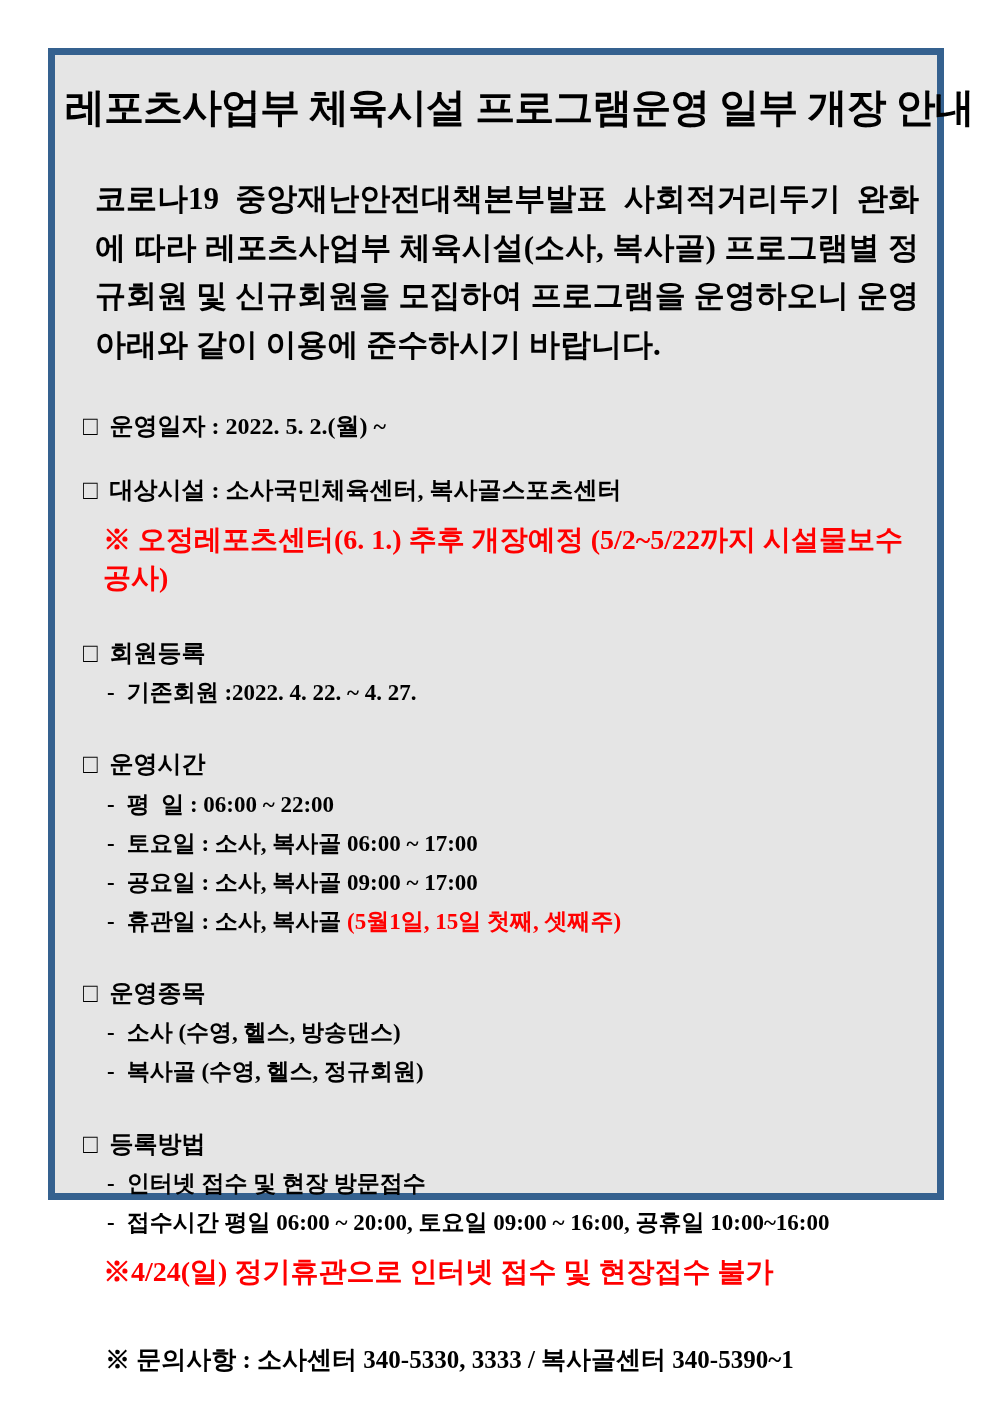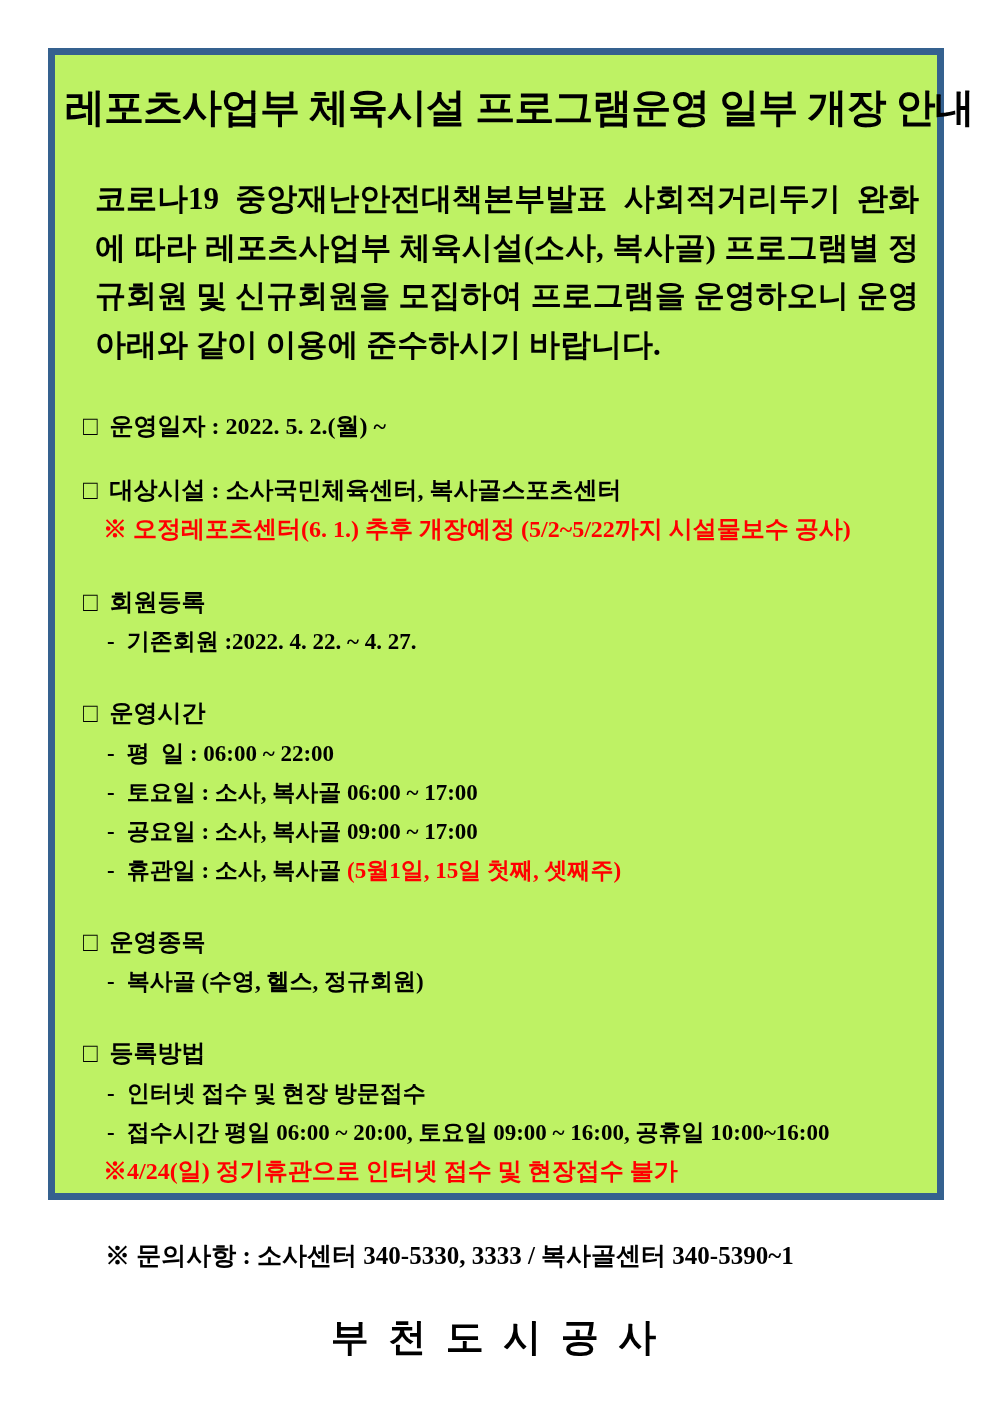--- a/index.html
+++ b/index.html
@@ -17,21 +17,21 @@
     overflow: hidden;
   }
   .doc-frame {
     position: absolute;
     left: 48px;
     top: 48px;
     width: 896px;
     height: 1152px;
     box-sizing: border-box;
     border: 7px solid #35618F;
-    background: #bef264;
+    background: #e5e5e5;
     padding: 16px 10px 0 10px;
   }
   [data-bind] { white-space: pre-wrap; }
   .title {
     margin-top: 12px;
     text-align: center;
     font-family: "Liberation Sans", sans-serif;
     font-weight: bold;
     font-size: 40px;
     letter-spacing: -1px;
@@ -64,22 +64,22 @@
     padding-left: 42px;
     margin-top: 8px;
     font-size: 23px;
     font-weight: bold;
     line-height: 1.35;
   }
   .item .dash { margin-right: 12px; }
   .red { color: #FF0000; }
   .note {
     padding-left: 38px;
-    margin-top: 7px;
-    font-size: 24px;
+    margin-top: 15px;
+    font-size: 28px;
     font-weight: bold;
     line-height: 1.35;
   }
   .inquiry {
     margin-top: 52px;
     padding-left: 40px;
     font-size: 25px;
     font-weight: bold;
   }
   .org {
@@ -141,20 +141,23 @@
         <div class="item">
           <span class="dash" data-bind="page.sections.3.items.3.dash">-</span><span data-bind="page.sections.3.items.3.text">휴관일 : 소사, 복사골 </span><span class="red" data-bind="page.sections.3.items.3.red">(5월1일, 15일 첫째, 셋째주)</span>
         </div>
       </div>
 
       <div class="section">
         <div class="sec-head">
           <span class="sec-marker" data-bind="page.sections.4.marker">□</span><span data-bind="page.sections.4.heading">운영종목</span>
         </div>
         <div class="item">
+          <span class="dash" data-bind="page.sections.4.items.0.dash">-</span><span data-bind="page.sections.4.items.0.text">소사 (수영, 헬스, 방송댄스)</span>
+        </div>
+        <div class="item">
           <span class="dash" data-bind="page.sections.4.items.1.dash">-</span><span data-bind="page.sections.4.items.1.text">복사골 (수영, 헬스, 정규회원)</span>
         </div>
       </div>
 
       <div class="section">
         <div class="sec-head">
           <span class="sec-marker" data-bind="page.sections.5.marker">□</span><span data-bind="page.sections.5.heading">등록방법</span>
         </div>
         <div class="item">
           <span class="dash" data-bind="page.sections.5.items.0.dash">-</span><span data-bind="page.sections.5.items.0.text">인터넷 접수 및 현장 방문접수</span>

